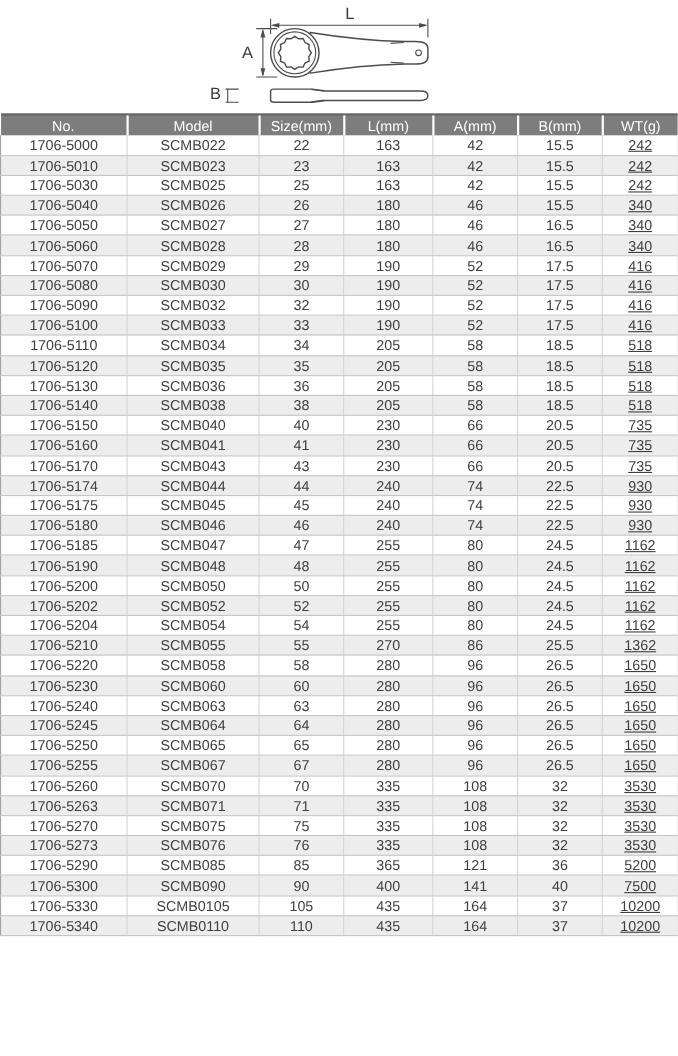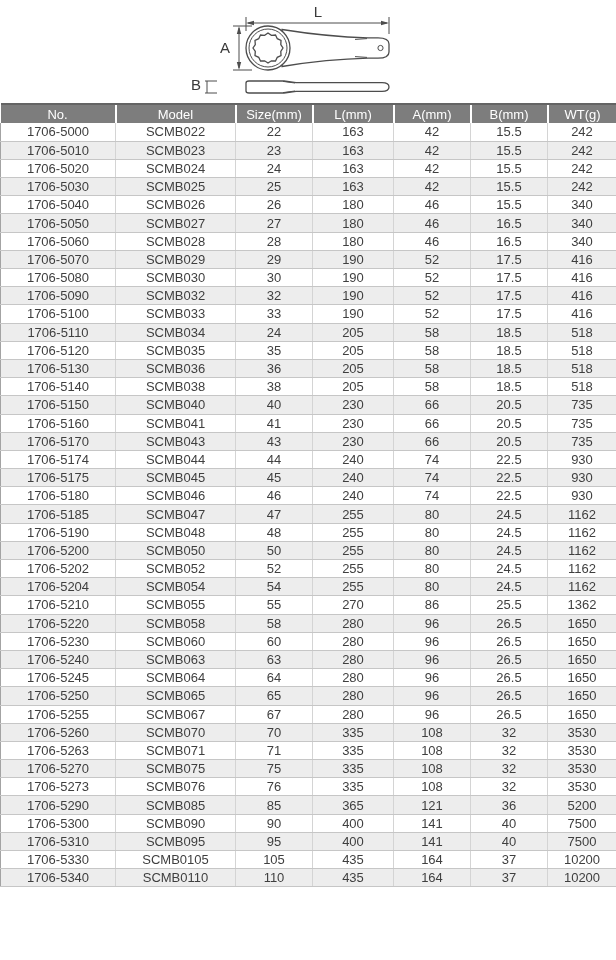--- a/index.html
+++ b/index.html
@@ -56,21 +56,21 @@
   table.spec tbody td {
     height: 18.2px;
     text-align: center;
     padding: 0;
     line-height: 1;
     border-left: 1px solid #d4d4d4;
     border-right: 1px solid #d4d4d4;
     border-bottom: 1px solid #c6c6c6;
   }
   table.spec tbody td:first-child { border-left: 1px solid #a3a3a3; }
-  table.spec tbody td:last-child  { border-right: 1px solid #c9c9c9; }
+  table.spec tbody td:last-child  { border-right: 1px solid #c9c9c9; text-decoration: underline; }
   table.spec tbody tr:nth-child(even) { background: var(--row-alt-bg, #ededed); }
 </style>
 </head>
 <body>
 
 <div class="page">
 
   <div class="diagram-area">
     <svg class="diagram-svg" width="235" height="103" viewBox="0 0 235 103">
 
@@ -153,29 +153,20 @@
         <tr>
           <td>1706-5010</td>
           <td>SCMB023</td>
           <td>23</td>
           <td>163</td>
           <td>42</td>
           <td>15.5</td>
           <td>242</td>
         </tr>
         <tr>
-          <td>1706-5020</td>
-          <td>SCMB024</td>
-          <td>24</td>
-          <td>163</td>
-          <td>42</td>
-          <td>15.5</td>
-          <td>242</td>
-        </tr>
-        <tr>
           <td>1706-5030</td>
           <td>SCMB025</td>
           <td>25</td>
           <td>163</td>
           <td>42</td>
           <td>15.5</td>
           <td>242</td>
         </tr>
         <tr>
           <td>1706-5040</td>
@@ -236,21 +227,21 @@
           <td>SCMB033</td>
           <td>33</td>
           <td>190</td>
           <td>52</td>
           <td>17.5</td>
           <td>416</td>
         </tr>
         <tr>
           <td>1706-5110</td>
           <td>SCMB034</td>
-          <td>24</td>
+          <td>34</td>
           <td>205</td>
           <td>58</td>
           <td>18.5</td>
           <td>518</td>
         </tr>
         <tr>
           <td>1706-5120</td>
           <td>SCMB035</td>
           <td>35</td>
           <td>205</td>
@@ -486,29 +477,20 @@
         <tr>
           <td>1706-5300</td>
           <td>SCMB090</td>
           <td>90</td>
           <td>400</td>
           <td>141</td>
           <td>40</td>
           <td>7500</td>
         </tr>
         <tr>
-          <td>1706-5310</td>
-          <td>SCMB095</td>
-          <td>95</td>
-          <td>400</td>
-          <td>141</td>
-          <td>40</td>
-          <td>7500</td>
-        </tr>
-        <tr>
           <td>1706-5330</td>
           <td>SCMB0105</td>
           <td>105</td>
           <td>435</td>
           <td>164</td>
           <td>37</td>
           <td>10200</td>
         </tr>
         <tr>
           <td>1706-5340</td>

